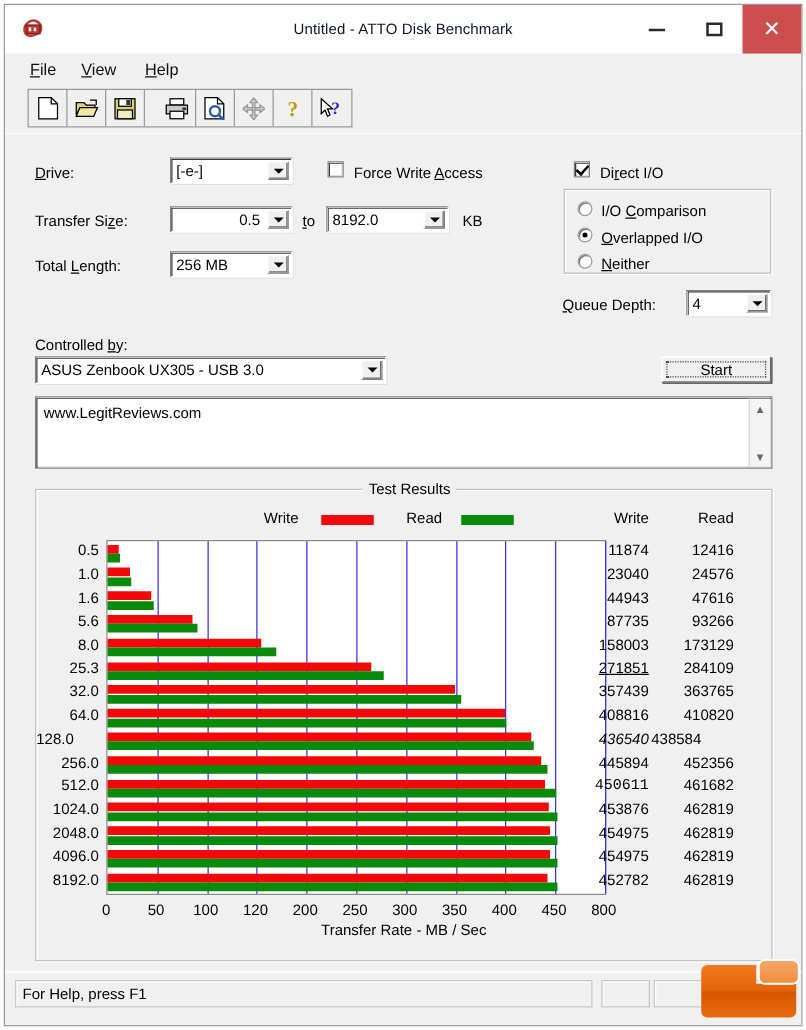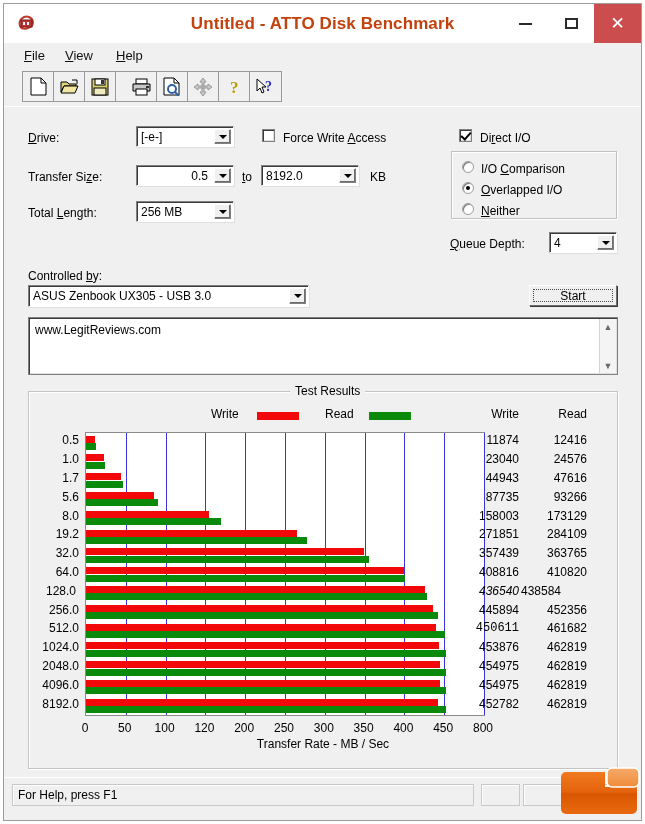--- a/index.html
+++ b/index.html
@@ -20,21 +20,21 @@
   #titlebar{
     position:absolute;left:0;top:0;width:100%;height:39px;
     background:#ffffff;box-sizing:border-box;
   }
   #app-icon{
     position:absolute;left:12px;top:8px;width:24px;height:22px;
   }
   #title-text{
     position:absolute;left:0;top:0;width:100%;height:39px;
     line-height:39px;text-align:center;
-    font-size:17px;color:#c2410c;font-weight:700;
+    font-size:12px;color:#0f172a;font-weight:400;
     letter-spacing:.1px;
   }
   .wbtn{
     position:absolute;top:0;height:39px;width:46px;
     display:flex;align-items:center;justify-content:center;
     cursor:default;
   }
   #btn-min{right:93px;}
   #btn-max{right:47px;}
   #btn-close{right:0;width:47px;background:#cb4d4d;}
@@ -432,27 +432,27 @@
           <div class="bar r" style="top: 235.6px; width: 359.769px;"></div>
           <div class="bar w" style="top: 246.9px; width: 353.672px;"></div>
           <div class="bar r" style="top: 254.4px; width: 359.769px;"></div>
           <div class="bar w" style="top: 265.7px; width: 351.967px;"></div>
           <div class="bar r" style="top: 273.2px; width: 359.769px;"></div>
         </div>
 
       <div id="ylabels">
           <div class="ylab" style="top: 41.4px; right: 538px; width: 56px;">0.5</div>
           <div class="ylab" style="top: 60.2px; right: 538px; width: 56px;">1.0</div>
-          <div class="ylab" style="top: 79px; right: 538px; width: 56px;">1.7</div>
+          <div class="ylab" style="top: 79px; right: 538px; width: 56px;">1.6</div>
           <div class="ylab" style="top: 97.8px; right: 538px; width: 56px;">5.6</div>
           <div class="ylab" style="top: 116.6px; right: 538px; width: 56px;">8.0</div>
-          <div class="ylab" style="top: 135.4px; right: 538px; width: 56px;">19.2</div>
+          <div class="ylab" style="top: 135.4px; right: 538px; width: 56px;">25.3</div>
           <div class="ylab" style="top: 154.2px; right: 538px; width: 56px;">32.0</div>
           <div class="ylab" style="top: 173px; right: 538px; width: 56px;">64.0</div>
-          <div class="ylab" style="top: 191.8px; right: 541px; width: 56px;">128.0</div>
+          <div class="ylab" style="top: 191.8px; right: 558px; width: 56px;">128.0</div>
           <div class="ylab" style="top: 210.6px; right: 538px; width: 56px;">256.0</div>
           <div class="ylab" style="top: 229.4px; right: 538px; width: 56px;">512.0</div>
           <div class="ylab" style="top: 248.2px; right: 538px; width: 56px;">1024.0</div>
           <div class="ylab" style="top: 267px; right: 538px; width: 56px;">2048.0</div>
           <div class="ylab" style="top: 285.8px; right: 538px; width: 56px;">4096.0</div>
           <div class="ylab" style="top: 304.6px; right: 538px; width: 56px;">8192.0</div>
         </div>
       <div id="xlabels">
           <div class="xlab" style="top: 329px; left: 36px; width: 40px;">0</div>
           <div class="xlab" style="top: 329px; left: 75.8px; width: 40px;">50</div>
@@ -471,21 +471,21 @@
           <div class="dcell" style="top: 41.4px; left: 430px; width: 60px;">11874</div>
           <div class="dcell" style="top: 41.4px; left: 498px; width: 60px;">12416</div>
           <div class="dcell" style="top: 60.2px; left: 430px; width: 60px;">23040</div>
           <div class="dcell" style="top: 60.2px; left: 498px; width: 60px;">24576</div>
           <div class="dcell" style="top: 79px; left: 430px; width: 60px;">44943</div>
           <div class="dcell" style="top: 79px; left: 498px; width: 60px;">47616</div>
           <div class="dcell" style="top: 97.8px; left: 430px; width: 60px;">87735</div>
           <div class="dcell" style="top: 97.8px; left: 498px; width: 60px;">93266</div>
           <div class="dcell" style="top: 116.6px; left: 430px; width: 60px;">158003</div>
           <div class="dcell" style="top: 116.6px; left: 498px; width: 60px;">173129</div>
-          <div class="dcell" style="top: 135.4px; left: 430px; width: 60px;">271851</div>
+          <div class="dcell" style="top: 135.4px; left: 430px; width: 60px; text-decoration: underline;">271851</div>
           <div class="dcell" style="top: 135.4px; left: 498px; width: 60px;">284109</div>
           <div class="dcell" style="top: 154.2px; left: 430px; width: 60px;">357439</div>
           <div class="dcell" style="top: 154.2px; left: 498px; width: 60px;">363765</div>
           <div class="dcell" style="top: 173px; left: 430px; width: 60px;">408816</div>
           <div class="dcell" style="top: 173px; left: 498px; width: 60px;">410820</div>
           <div class="dcell" style="top: 191.8px; left: 430px; width: 60px; font-style: italic;">436540</div>
           <div class="dcell" style="top: 191.8px; left: 472px; width: 60px;">438584</div>
           <div class="dcell" style="top: 210.6px; left: 430px; width: 60px;">445894</div>
           <div class="dcell" style="top: 210.6px; left: 498px; width: 60px;">452356</div>
           <div class="dcell" style="top: 229.4px; left: 430px; width: 60px; font-family: Liberation Mono, monospace;">450611</div>

